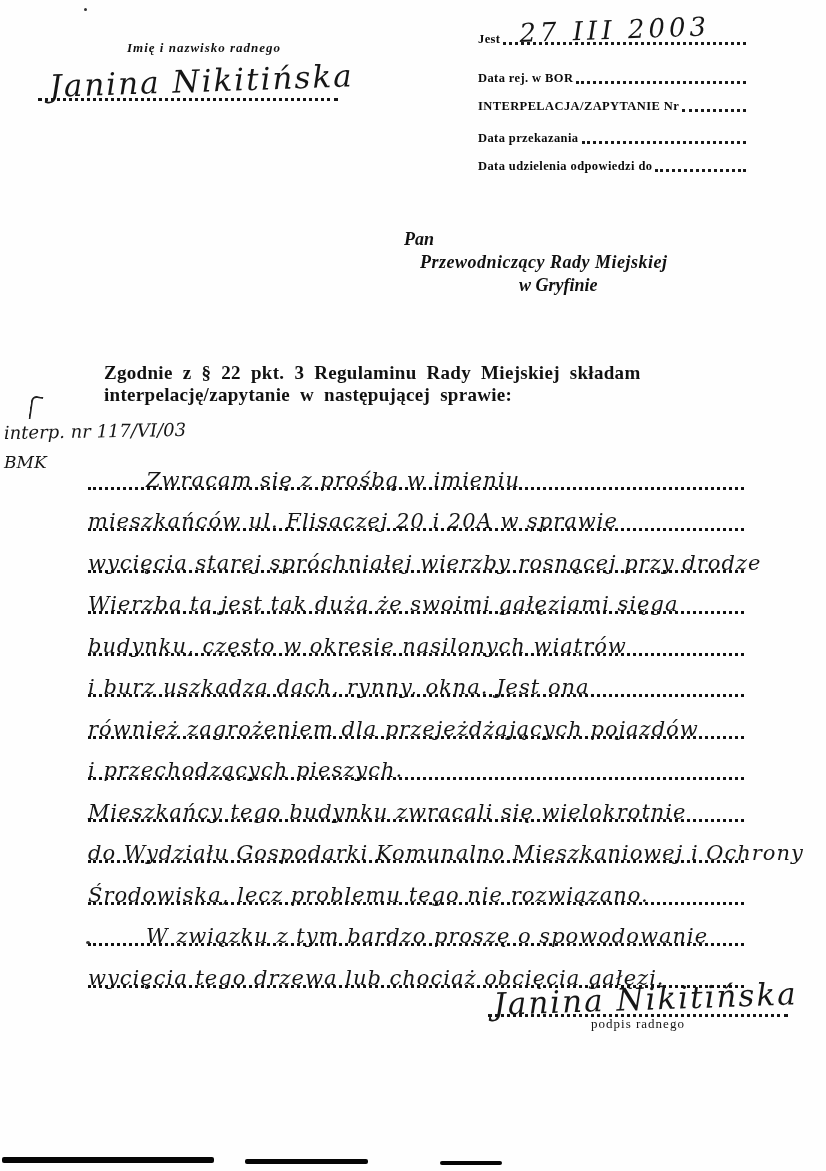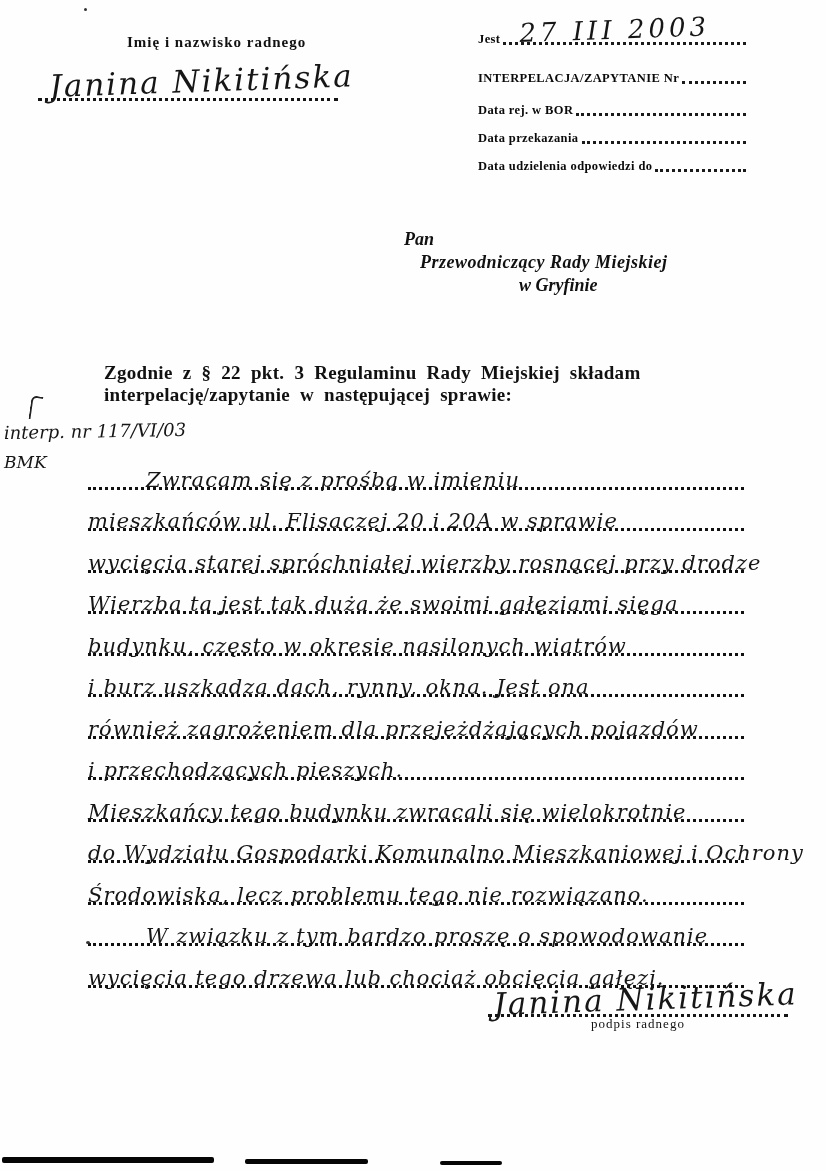--- a/index.html
+++ b/index.html
@@ -8,21 +8,21 @@
     background:#ffffff;
     font-family:"Liberation Serif", serif;
     color:#0a0a0a;
     position:relative;
     overflow:hidden;
   }
   .page{position:absolute;inset:0;background:#fefefe;}
 
   
   .printed{font-family:"Liberation Serif", serif;font-weight:bold;color:#111;}
-  .name-label{position:absolute;left:127px;top:34px;font-size:15px;letter-spacing:1px;}
+  .name-label{position:absolute;left:127px;top:40px;font-size:13px;letter-spacing:1px;font-style:italic;}
   .name-sign-wrap{position:absolute;left:38px;top:48px;width:300px;height:50px;
     border-bottom:3px dotted #151515;}
   .hand{
     font-family:"DejaVu Serif", serif;font-style:italic;color:#161616;
     transform-origin:left bottom;white-space:nowrap;
   }
   .name-sign{position:absolute;left:12px;bottom:-6px;font-size:31px;transform:rotate(-2deg);letter-spacing:2px;}
 
   
   .reg-block{position:absolute;left:478px;top:32px;width:268px;}
@@ -82,26 +82,26 @@
   <div class="name-sign-wrap">
     <div class="hand name-sign">Janina Nikitińska</div>
   </div>
 
   <div class="reg-block">
     <div class="reg-row row-data">
       <span class="lbl">Jest</span>
       <span class="leader"></span>
       <span class="hand date-hand">27 III 2003</span>
     </div>
+    <div class="reg-row">
+      <span class="lbl">Data rej. w BOR</span>
+      <span class="leader"></span>
+    </div>
     <div class="reg-row row-nr">
       <span class="lbl">INTERPELACJA/ZAPYTANIE Nr</span>
-      <span class="leader"></span>
-    </div>
-    <div class="reg-row">
-      <span class="lbl">Data rej. w BOR</span>
       <span class="leader"></span>
     </div>
     <div class="reg-row">
       <span class="lbl">Data przekazania</span>
       <span class="leader"></span>
     </div>
     <div class="reg-row">
       <span class="lbl">Data  udzielenia odpowiedzi do</span>
       <span class="leader"></span>
     </div>

